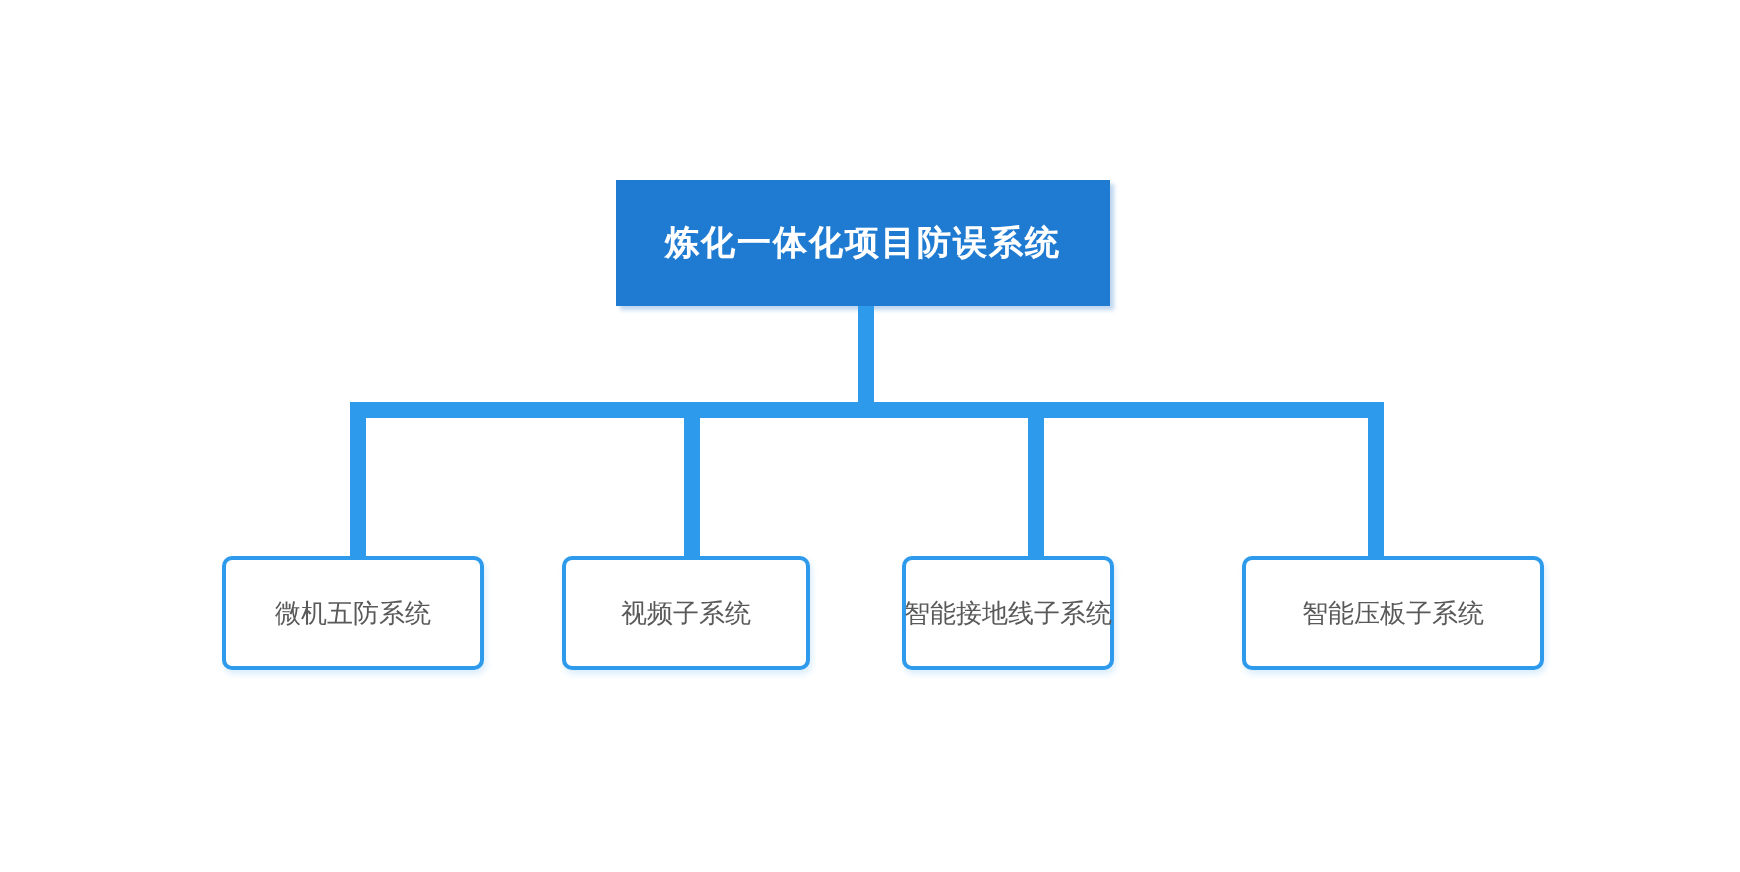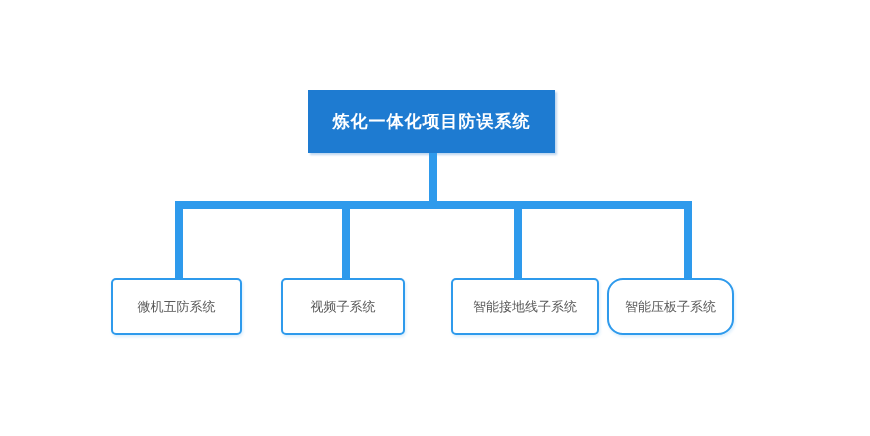--- a/index.html
+++ b/index.html
@@ -50,22 +50,22 @@
     border: 2px solid var(--child-border);
     border-radius: 5px;
     color: var(--child-text);
     display: flex; align-items: center; justify-content: center;
     font-size: 13px;
     box-shadow: 1px 2px 3px rgba(46, 154, 236, 0.18);
     cursor: default;
   }
   .node-child-1 { left: 103px; width: 131px; align-items: center; }
   .node-child-2 { left: 273px; width: 124px; }
-  .node-child-3 { left: 443px; width: 148px; }
-  .node-child-4 { left: 599px; width: 127px; border-radius: 16px; }
+  .node-child-3 { left: 443px; width: 106px; }
+  .node-child-4 { left: 613px; width: 151px; }
   .node-label { pointer-events: none; white-space: nowrap; }
 </style>
 </head>
 <body>
 
 <div class="canvas">
 
   <div class="node-root">
     <span class="node-label">炼化一体化项目防误系统</span>
   </div>

